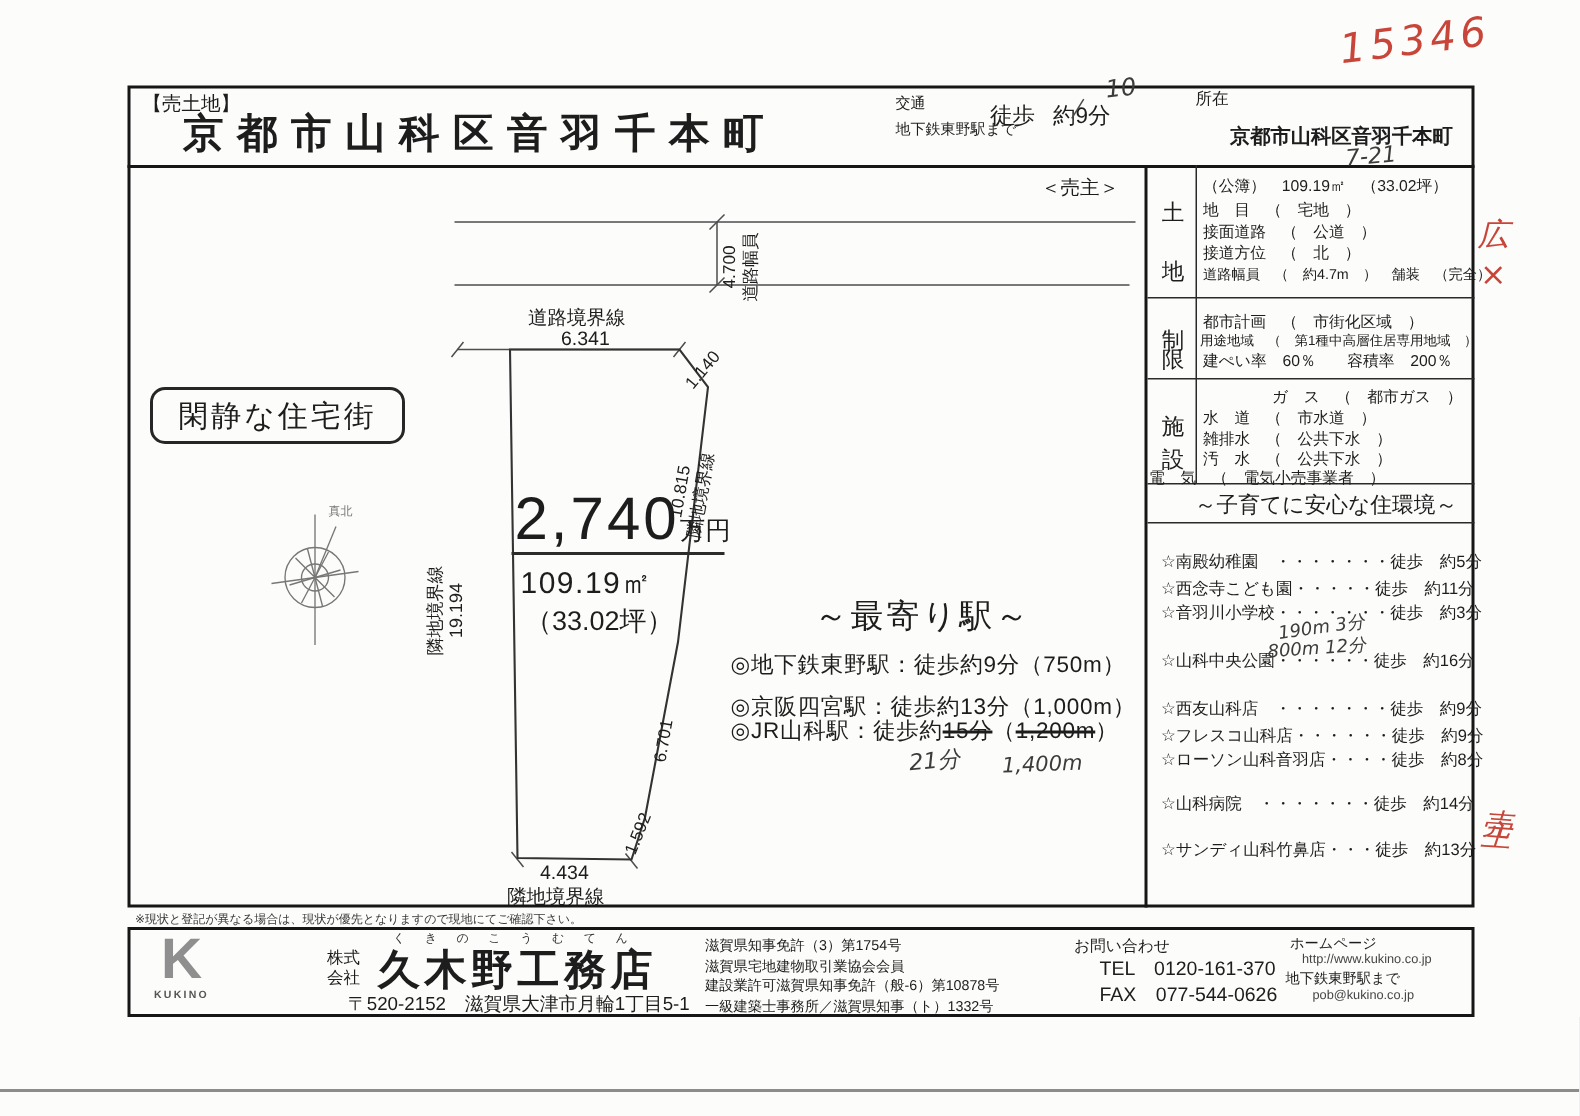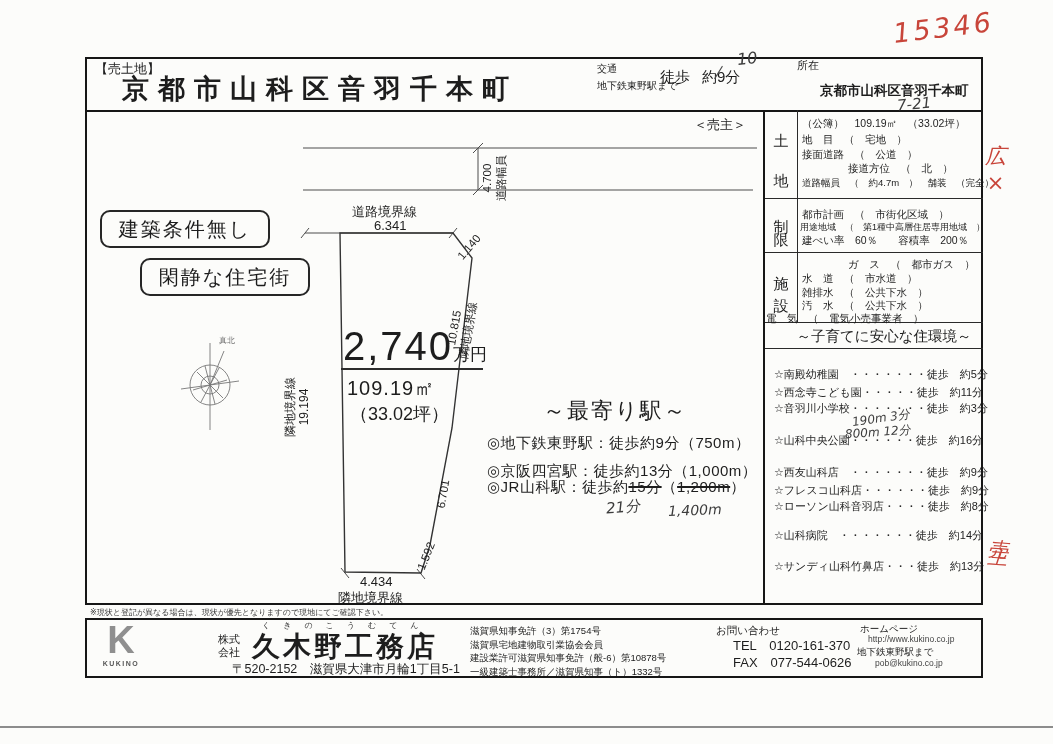--- a/index.html
+++ b/index.html
@@ -39,24 +39,21 @@
   <div class="abs nw" style="left:597px;top:62px;font-size:10px;">交通</div>
   <div class="abs nw" style="left:597px;top:79px;font-size:10px;">地下鉄東野駅まで</div>
   <div class="abs nw" style="left:660px;top:68px;font-size:15px;">徒歩</div>
   <div class="abs nw" style="left:702px;top:68px;font-size:15px;">約9分</div>
   <div class="abs slash" style="left:711px;top:72px;width:15px;transform:rotate(-58deg);"></div>
   <div class="abs hand nw" style="left:737px;top:49px;font-size:16px;transform:rotate(-6deg);">10</div>
   <div class="abs nw" style="left:797px;top:58px;font-size:11px;">所在</div>
   <div class="abs nw" style="left:820px;top:82px;font-size:13.5px;font-weight:bold;">京都市山科区音羽千本町</div>
   <div class="abs hand nw" style="left:897px;top:95px;font-size:15px;transform:rotate(-5deg);">7-21</div>
 
-  <div class="abs badge" style="left:100px;top:210px;width:170px;height:38px;">
-    <span>建築条件無し</span>
-  </div>
-  <div class="abs badge" style="left:100px;top:258px;width:170px;height:38px;margin-left:40px;">
+  <div class="abs badge" style="left:100px;top:258px;width:170px;height:38px;">
     <span>閑静な住宅街</span>
   </div>
 
   <svg class="abs" style="left:85px;top:110px;" width="680" height="497" viewBox="0 0 680 497">
     <g stroke="#4d4d4d" stroke-width="1" fill="none">
       <path d="M218,38 H672"></path>
       <path d="M218,80 H668"></path>
       <path d="M393,38 V80"></path>
       <path d="M388,43 L398,33 M388,85 L398,75"></path>
       <path d="M220,123 H368"></path>
@@ -116,21 +113,21 @@
   <div class="abs vthin" style="left:797px;top:110px;height:212px;"></div>
   <div class="abs thinline" style="left:765px;top:198px;width:218px;"></div>
   <div class="abs thinline" style="left:765px;top:252px;width:218px;"></div>
   <div class="abs thinline" style="left:765px;top:322px;width:218px;"></div>
   <div class="abs thinline" style="left:765px;top:348px;width:218px;"></div>
 
   <div class="abs vtext" style="left:771px;top:121px;font-size:15px;letter-spacing:40px;">土地</div>
   <div class="abs row" style="left:802px;top:117px;">（公簿）　109.19㎡　（33.02坪）</div>
   <div class="abs row" style="left:802px;top:133px;">地　目　（　宅地　）</div>
   <div class="abs row" style="left:802px;top:148px;">接面道路　（　公道　）</div>
-  <div class="abs row" style="left:802px;top:162px;margin-left:46px;">接道方位　（　北　）</div>
+  <div class="abs row" style="left:802px;top:162px;">接道方位　（　北　）</div>
   <div class="abs row" style="left:802px;top:177px;font-size:9.5px;">道路幅員　（　約4.7m　）　舗装　（完全）</div>
 
   <div class="abs vtext" style="left:771px;top:207px;font-size:15px;letter-spacing:14px;">制限</div>
   <div class="abs row" style="left:802px;top:208px;">都市計画　（　市街化区域　）</div>
   <div class="abs row" style="left:800px;top:221px;font-size:9px;">用途地域　（　第1種中高層住居専用地域　）</div>
   <div class="abs row" style="left:802px;top:234px;">建ぺい率　60％　　容積率　200％</div>
 
   <div class="abs vtext" style="left:771px;top:264px;font-size:15px;letter-spacing:22px;">施設</div>
   <div class="abs row" style="left:848px;top:258px;font-family:Liberation Serif, serif;">ガ　ス　（　都市ガス　）</div>
   <div class="abs row" style="left:802px;top:272px;">水　道　（　市水道　）</div>

